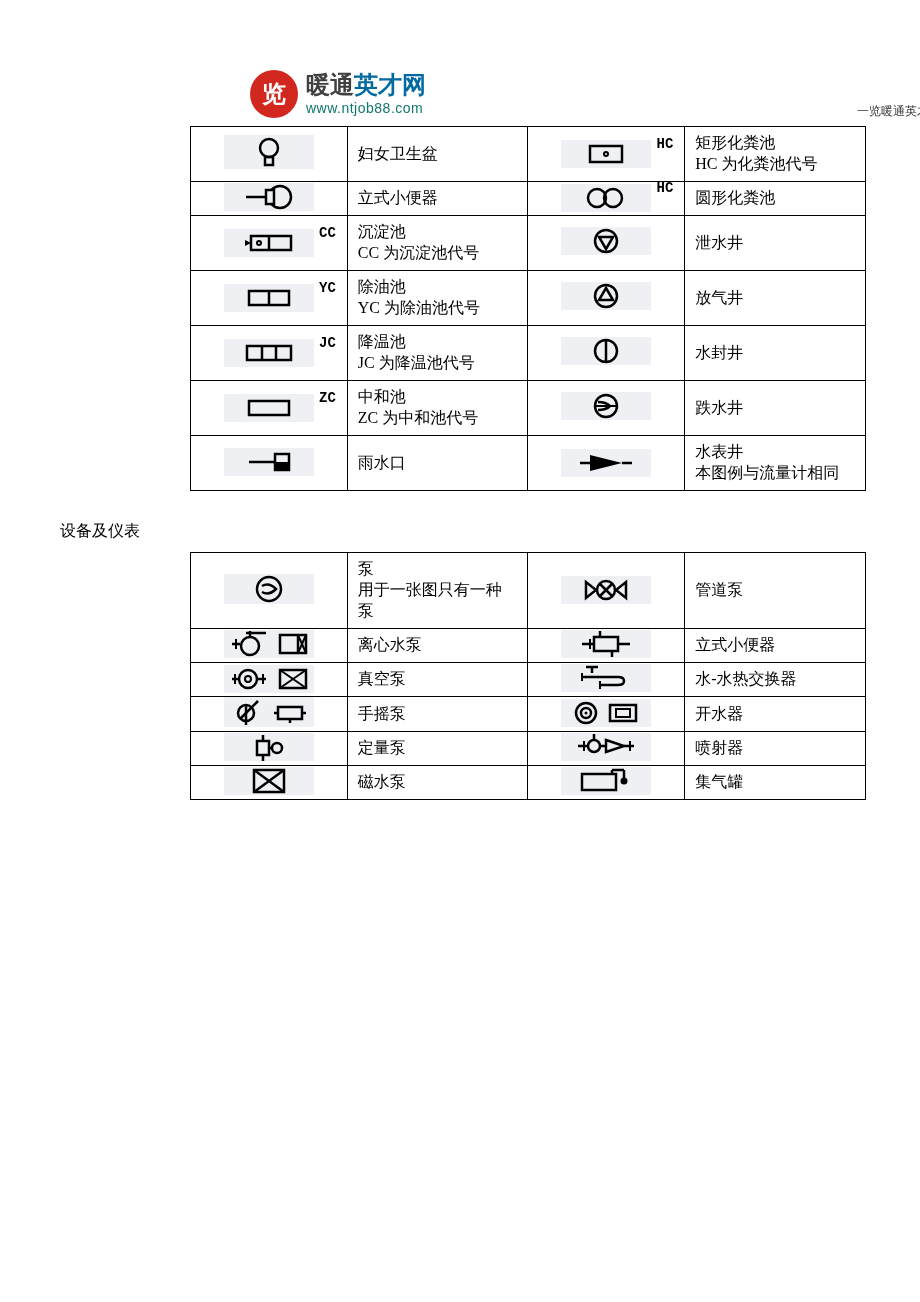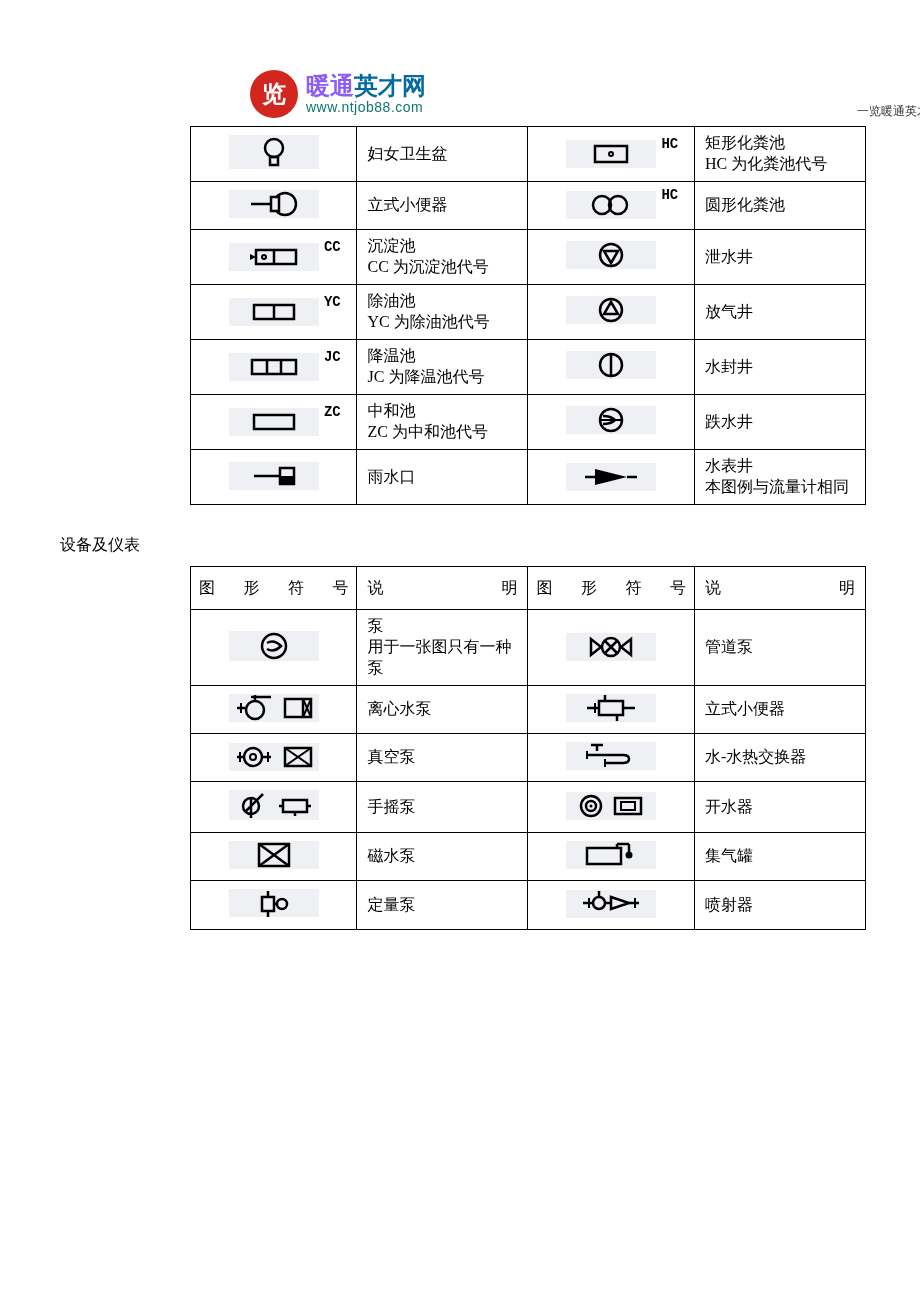--- a/index.html
+++ b/index.html
@@ -38,21 +38,21 @@
   .logo-text {
     display: flex;
     flex-direction: column;
     line-height: 1.1;
   }
   .logo-title {
     font-size: 24px;
     font-weight: bold;
     font-family: "Microsoft YaHei", sans-serif;
   }
-  .logo-title .red { color: #8b5cf6; }
+  .logo-title .red { color: #404040; font-family: Liberation Mono, monospace; }
   .logo-title .black { color: #0369a1; }
   .logo-url {
     font-size: 14px;
     color: #0f766e;
     font-family: Arial, sans-serif;
     letter-spacing: 0.5px;
   }
   .top-note {
     position: absolute;
     right: -165px;
@@ -71,21 +71,21 @@
     padding: 6px 10px;
     vertical-align: middle;
     font-size: 16px;
   }
   table.sym th {
     font-weight: normal;
     text-align: justify;
     text-align-last: justify;
     height: 26px;
   }
-  .col-sym { width: 130px; text-align: center; padding: 8px !important; }
+  .col-sym { width: 130px; text-align: center; padding: 0 !important; }
   .col-desc { width: 130px; }
   .shade {
     background: #eef0f3;
     display: inline-flex;
     align-items: center;
     justify-content: center;
     min-height: 28px;
     min-width: 90px;
     position: relative;
   }
@@ -251,36 +251,20 @@
       </span></td>
       <td class="col-desc">水表井<br>本图例与流量计相同</td>
     </tr>
   </tbody>
     </table>
 
   <div class="section-title">设备及仪表</div>
 
   <table class="sym">
     <tbody>
-        <tr>
-      <th class="col-sym">图 形 符 号</th>
-      <th class="col-desc">
-            <div class="th-inner">
-              <span>说</span>
-              <span>明</span>
-            </div>
-          </th>
-      <th class="col-sym">图 形 符 号</th>
-      <th class="col-desc">
-            <div class="th-inner">
-              <span>说</span>
-              <span>明</span>
-            </div>
-          </th>
-    </tr>
     <tr>
       <td class="col-sym"><span class="shade">
         <svg width="30" height="30">
                 <circle cx="15" cy="15" r="12" fill="none" stroke="#000" stroke-width="2.5"></circle>
                 <path d="M8 12 Q15 8 22 15 Q15 22 8 18" fill="none" stroke="#000" stroke-width="2.5"></path>
               </svg>
       </span></td>
       <td class="col-desc">泵<br>用于一张图只有一种泵</td>
       <td class="col-sym"><span class="shade">
         <svg width="48" height="24">
@@ -370,40 +354,20 @@
                 <circle cx="12" cy="12" r="10" fill="none" stroke="#000" stroke-width="2.5"></circle>
                 <circle cx="12" cy="12" r="5" fill="none" stroke="#000" stroke-width="2.5"></circle>
                 <circle cx="12" cy="12" r="1.5" fill="#000"></circle>
               </svg>
         <svg width="30" height="20">
                 <rect x="2" y="2" width="26" height="16" fill="none" stroke="#000" stroke-width="2.5"></rect>
                 <rect x="8" y="6" width="14" height="8" fill="none" stroke="#000" stroke-width="2"></rect>
               </svg>
       </span></td>
       <td class="col-desc">开水器</td>
-    </tr>
-    <tr>
-      <td class="col-sym"><span class="shade">
-        <svg width="34" height="26">
-                <rect x="2" y="2" width="30" height="22" fill="none" stroke="#000" stroke-width="2.5"></rect>
-                <line x1="2" y1="2" x2="32" y2="24" stroke="#000" stroke-width="2.5"></line>
-                <line x1="32" y1="2" x2="2" y2="24" stroke="#000" stroke-width="2.5"></line>
-              </svg>
-      </span></td>
-      <td class="col-desc">磁水泵</td>
-      <td class="col-sym"><span class="shade">
-        <svg width="56" height="26">
-                <rect x="4" y="6" width="34" height="16" fill="none" stroke="#000" stroke-width="2.5"></rect>
-                <line x1="34" y1="2" x2="34" y2="6" stroke="#000" stroke-width="2.5"></line>
-                <line x1="34" y1="2" x2="46" y2="2" stroke="#000" stroke-width="2.5"></line>
-                <line x1="46" y1="2" x2="46" y2="10" stroke="#000" stroke-width="2.5"></line>
-                <circle cx="46" cy="13" r="3.5" fill="#000"></circle>
-              </svg>
-      </span></td>
-      <td class="col-desc">集气罐</td>
     </tr>
     <tr>
       <td class="col-sym"><span class="shade">
         <svg width="40" height="28">
                 <line x1="14" y1="2" x2="14" y2="8" stroke="#000" stroke-width="2.5"></line>
                 <rect x="8" y="8" width="12" height="14" fill="none" stroke="#000" stroke-width="2.5"></rect>
                 <line x1="14" y1="22" x2="14" y2="28" stroke="#000" stroke-width="2.5"></line>
                 <circle cx="28" cy="15" r="5" fill="none" stroke="#000" stroke-width="2.5"></circle>
                 <line x1="20" y1="15" x2="23" y2="15" stroke="#000" stroke-width="2.5"></line>
               </svg>
@@ -416,16 +380,36 @@
                 <circle cx="18" cy="12" r="6" fill="none" stroke="#000" stroke-width="2.5"></circle>
                 <line x1="18" y1="6" x2="18" y2="0" stroke="#000" stroke-width="2.5"></line>
                 <line x1="24" y1="12" x2="30" y2="12" stroke="#000" stroke-width="2.5"></line>
                 <path d="M30 6 L48 12 L30 18 Z" fill="none" stroke="#000" stroke-width="2.5"></path>
                 <line x1="48" y1="12" x2="58" y2="12" stroke="#000" stroke-width="2.5"></line>
                 <line x1="54" y1="7" x2="54" y2="17" stroke="#000" stroke-width="2"></line>
               </svg>
       </span></td>
       <td class="col-desc">喷射器</td>
     </tr>
+    <tr>
+      <td class="col-sym"><span class="shade">
+        <svg width="34" height="26">
+                <rect x="2" y="2" width="30" height="22" fill="none" stroke="#000" stroke-width="2.5"></rect>
+                <line x1="2" y1="2" x2="32" y2="24" stroke="#000" stroke-width="2.5"></line>
+                <line x1="32" y1="2" x2="2" y2="24" stroke="#000" stroke-width="2.5"></line>
+              </svg>
+      </span></td>
+      <td class="col-desc">磁水泵</td>
+      <td class="col-sym"><span class="shade">
+        <svg width="56" height="26">
+                <rect x="4" y="6" width="34" height="16" fill="none" stroke="#000" stroke-width="2.5"></rect>
+                <line x1="34" y1="2" x2="34" y2="6" stroke="#000" stroke-width="2.5"></line>
+                <line x1="34" y1="2" x2="46" y2="2" stroke="#000" stroke-width="2.5"></line>
+                <line x1="46" y1="2" x2="46" y2="10" stroke="#000" stroke-width="2.5"></line>
+                <circle cx="46" cy="13" r="3.5" fill="#000"></circle>
+              </svg>
+      </span></td>
+      <td class="col-desc">集气罐</td>
+    </tr>
   </tbody>
     </table>
 
 </div>
 
 </body></html>

